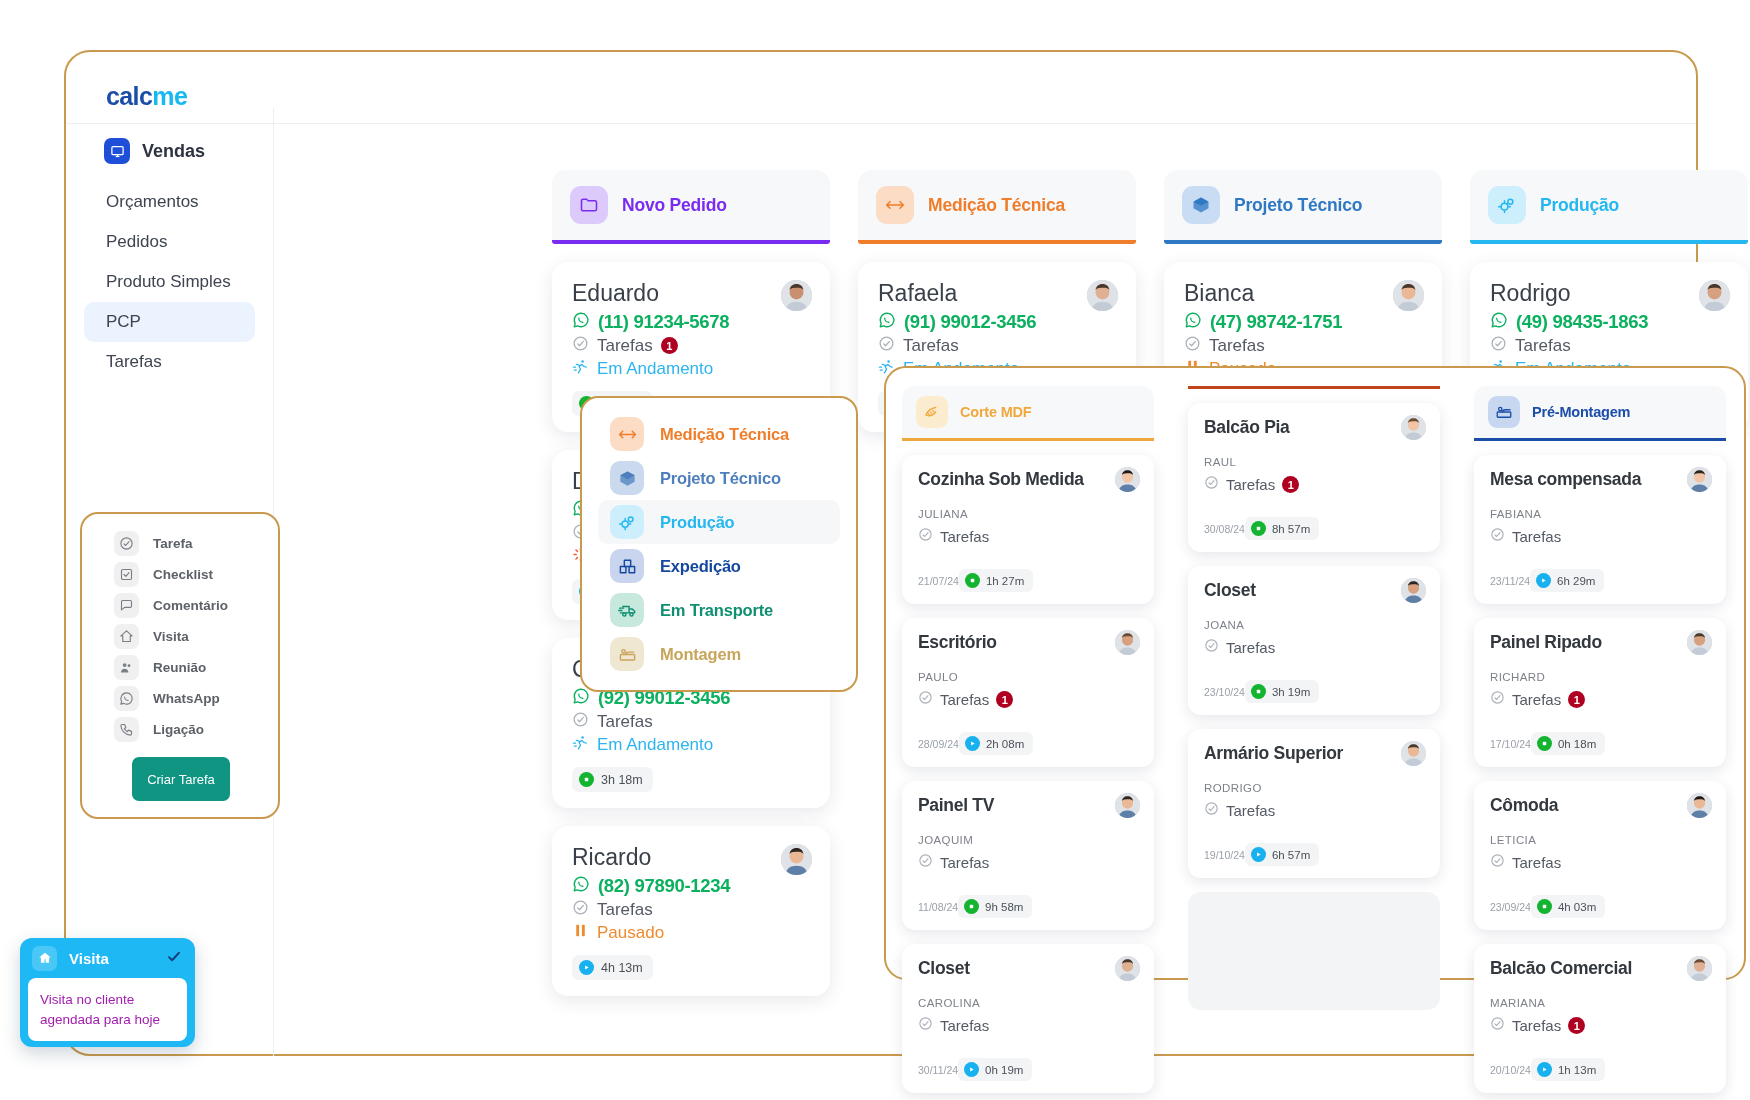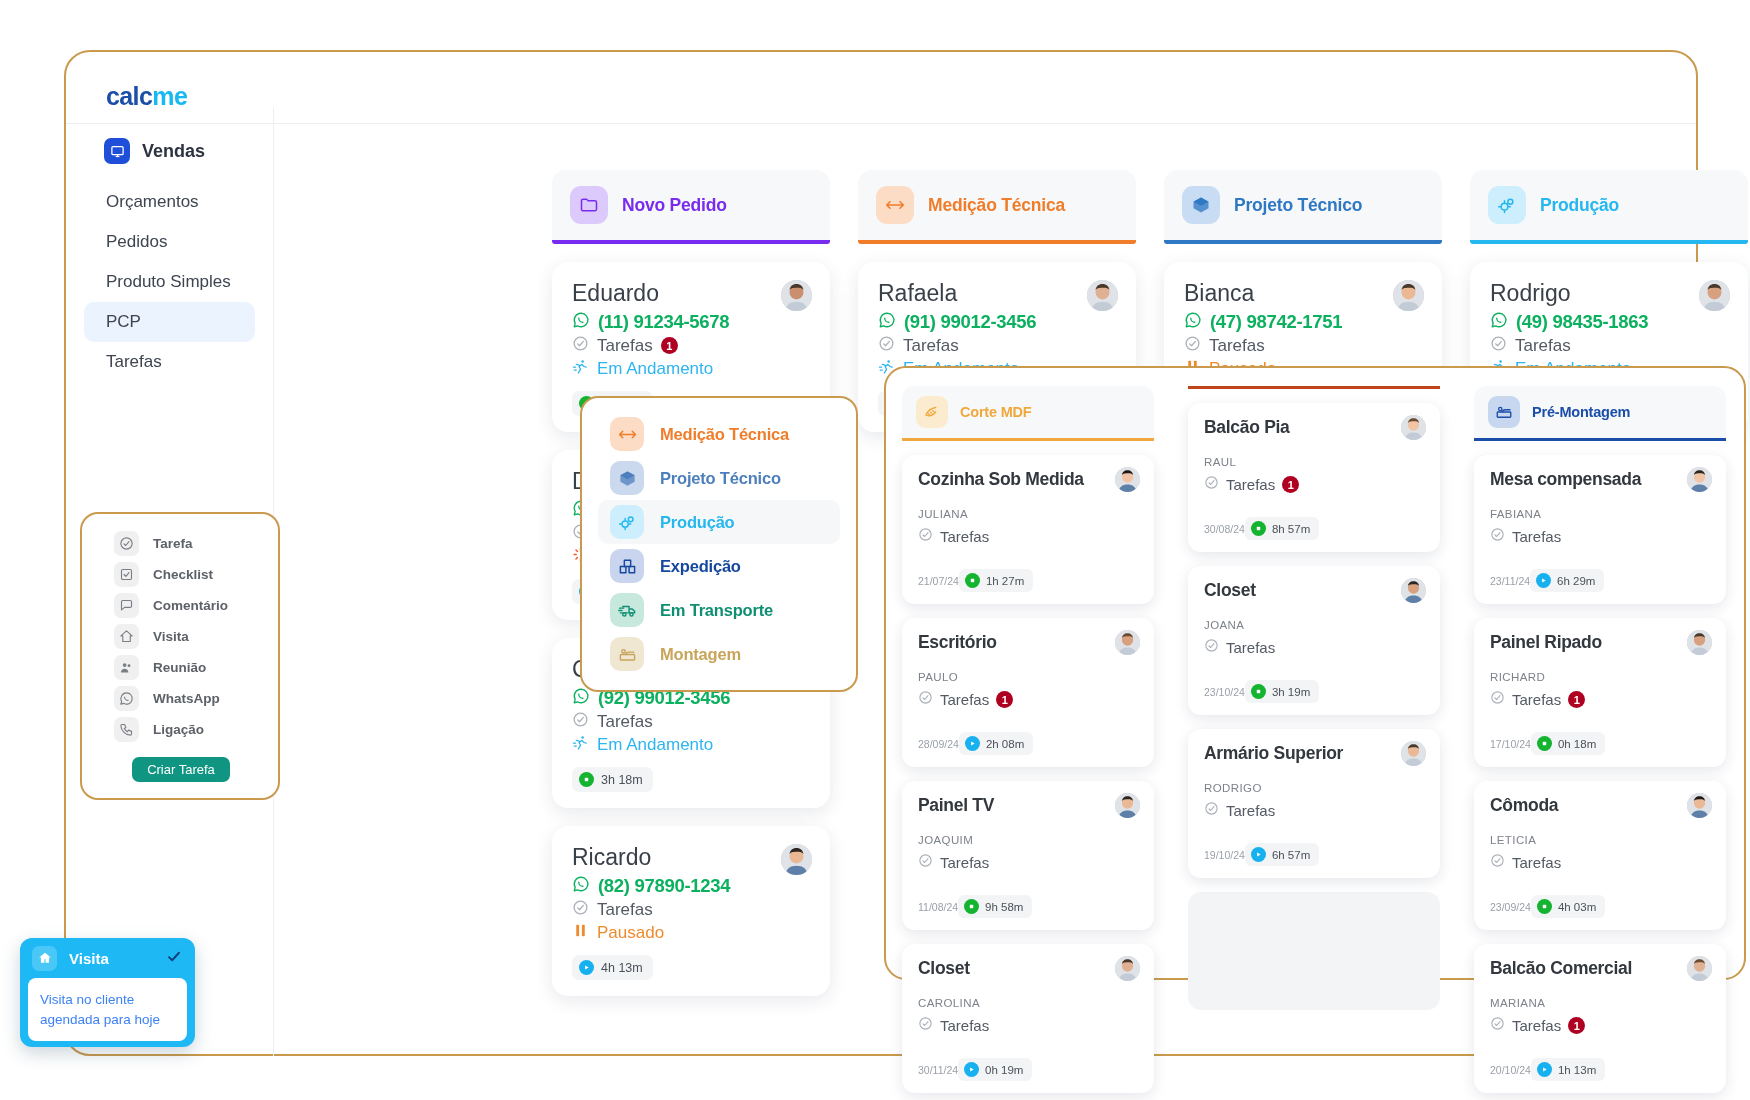--- a/index.html
+++ b/index.html
@@ -121,41 +121,41 @@
     border: 2px solid #c99a4e; border-radius: 18px; background: #fff;
     padding: 14px 0 16px 0;
   }
   .task-row { display: flex; align-items: center; gap: 14px; height: 31px; padding-left: 32px; }
   .task-ico {
     width: 25px; height: 25px; border-radius: 7px; background: #f0f0f0; flex: none;
     display: flex; align-items: center; justify-content: center;
   }
   .task-lbl { font-size: 13.5px; font-weight: bold; color: #5d6168; }
   .btn-criar {
-    margin: 12px 0 0 50px; width: 98px; height: 25px; border-radius: 7px;
+    margin: 12px 0 0 50px; width: 98px; height: 44px; border-radius: 7px;
     background: #0f9582; color: #fff; font-size: 13px;
     display: flex; align-items: center; justify-content: center;
     border: none; font-family: inherit;
   }
 
   
   .visita-tip {
     position: absolute; left: 20px; top: 938px; width: 175px;
     border-radius: 12px; background: #1eb8f5;
     box-shadow: 0 6px 18px rgba(20,60,90,.22); padding-bottom: 6px;
   }
   .visita-head { display: flex; align-items: center; gap: 12px; height: 40px; padding: 0 12px; }
   .visita-ico {
     width: 25px; height: 25px; border-radius: 7px; background: #49c8f8; flex: none;
     display: flex; align-items: center; justify-content: center;
   }
   .visita-lbl { font-size: 15px; font-weight: bold; color: #fff; flex: 1; }
   .visita-body {
     margin: 0 8px; background: #fff; border-radius: 8px;
-    padding: 12px 12px; font-size: 13.5px; color: #3b82f6; line-height: 1.45;
+    padding: 12px 12px; font-size: 13.5px; color: #a21caf; line-height: 1.45;
   }
 
   
   .prod-frame {
     position: absolute; left: 884px; top: 366px; width: 862px; height: 614px;
     border: 2px solid #c99a4e; border-radius: 22px; background: #fff;
   }
   .pcol { position: absolute; top: 18px; width: 252px; }
   .pcol-head {
     height: 52px; background: #f7f8fa; border-radius: 12px 12px 0 0;

